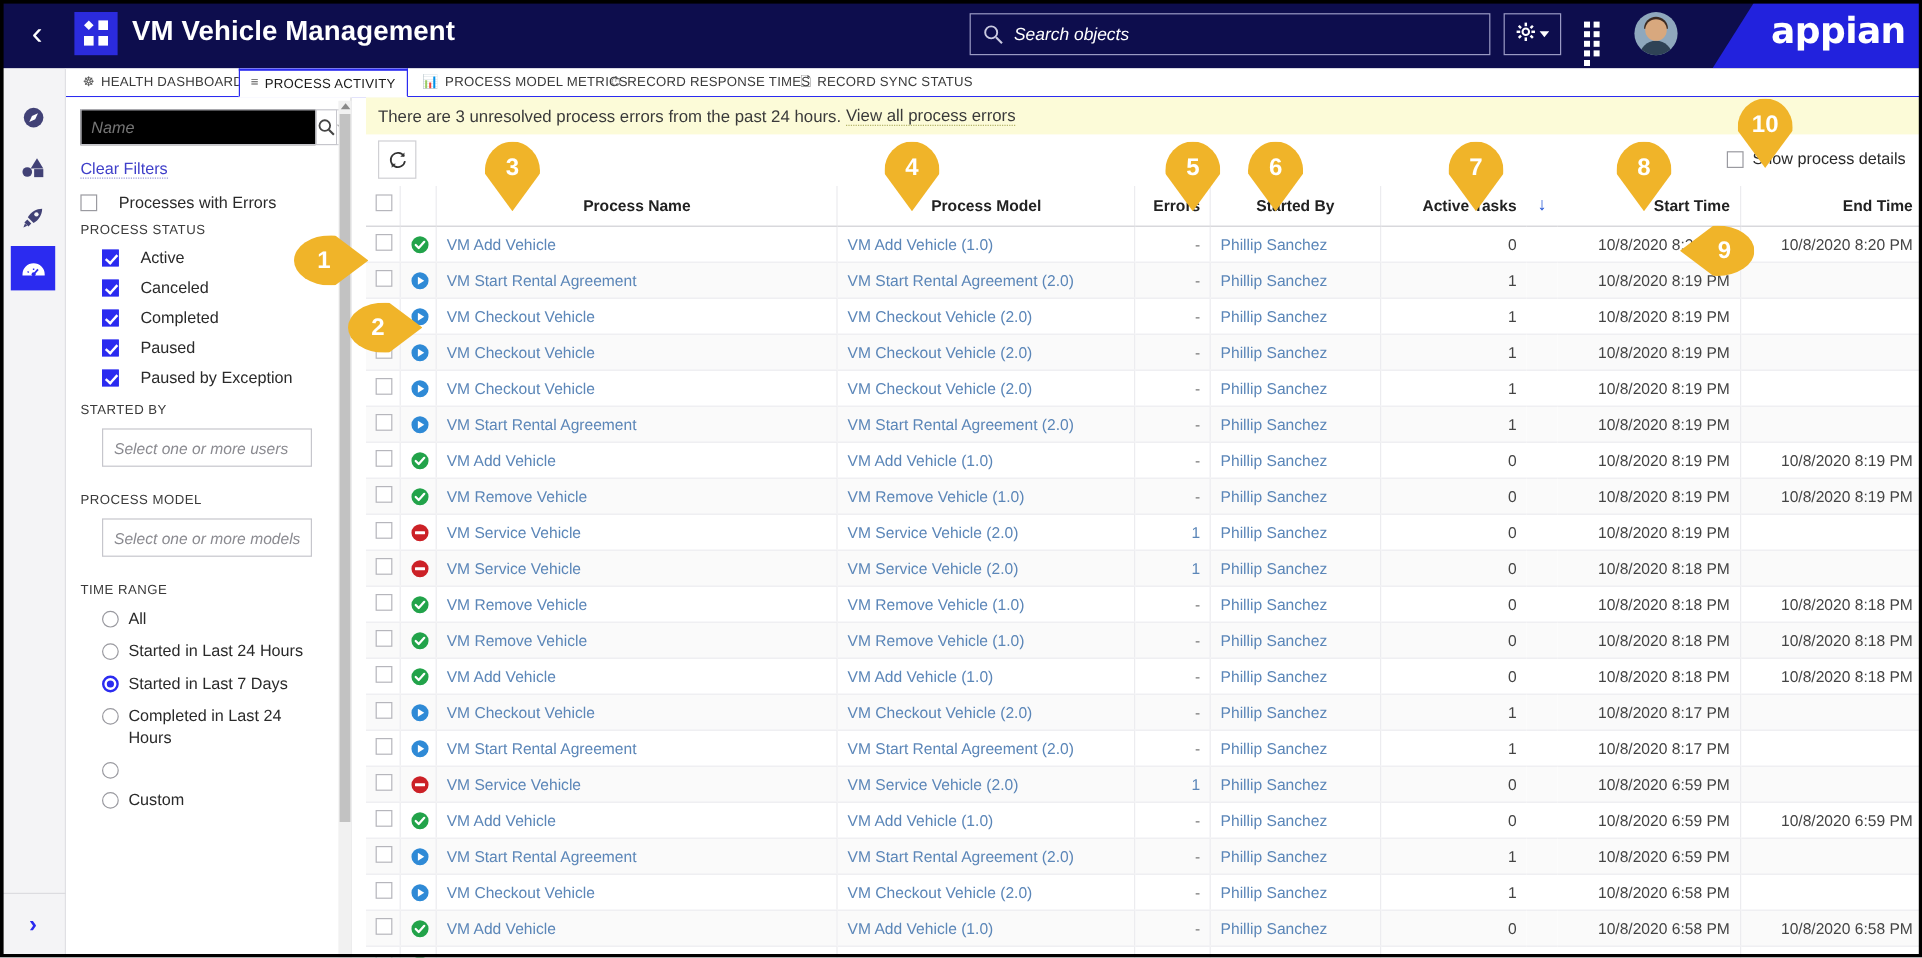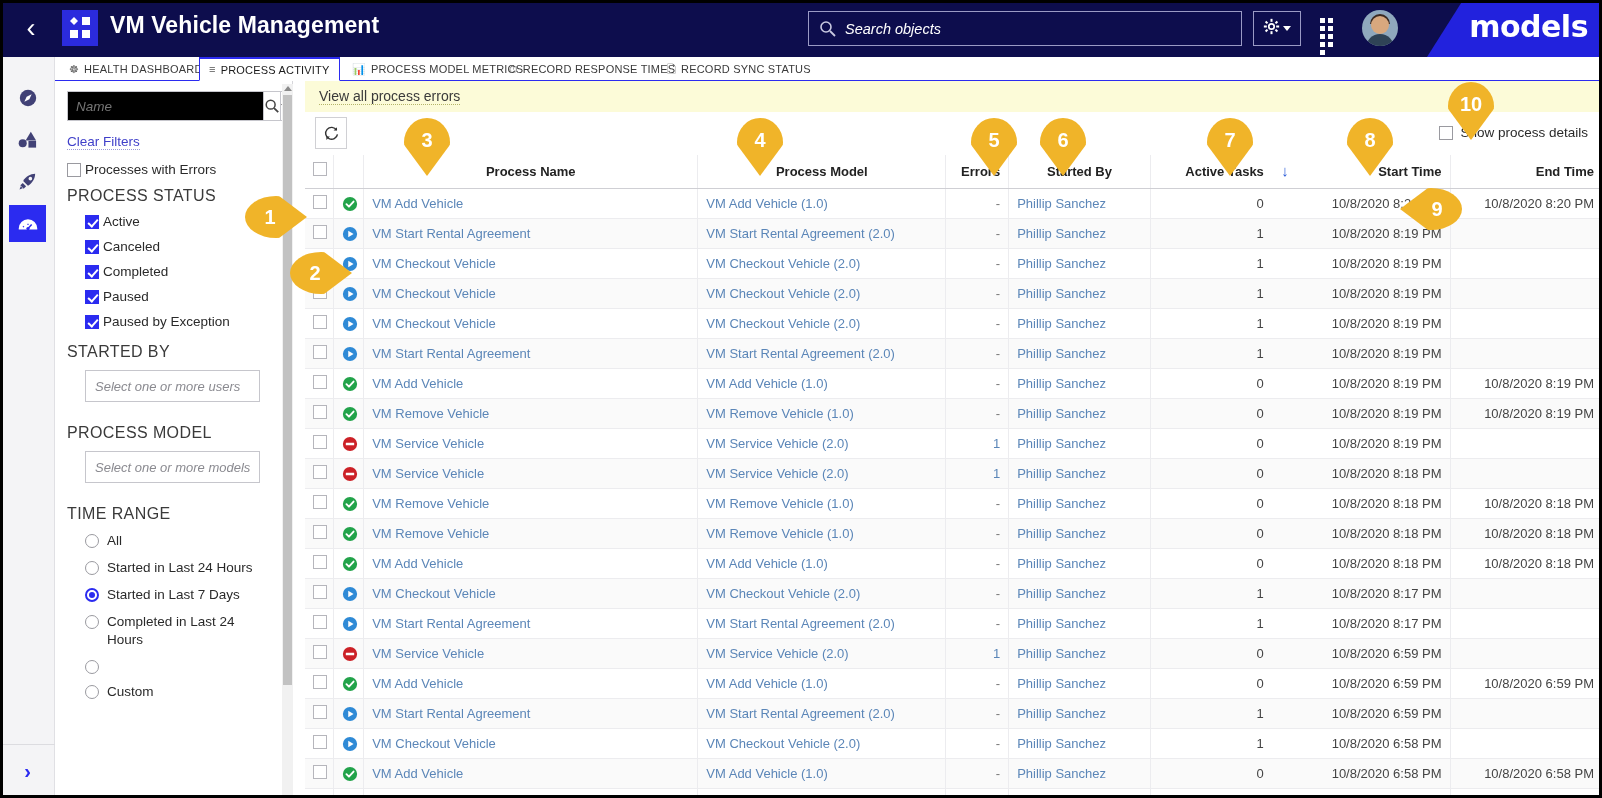--- a/index.html
+++ b/index.html
@@ -134,35 +134,35 @@
     display: flex; align-items: center; justify-content: center; background: #fff;
   }
   .namerow .dcaret {
     width: 0; height: 0; border-left: 4px solid transparent;
     border-right: 4px solid transparent; border-top: 5px solid #555;
   }
   .clearfilters {
     color: #3f3fc9; font-size: 13.5px; border-bottom: 1px dotted #9a9ad8;
     display: inline-block; margin-bottom: 12px; cursor: pointer;
   }
-  .chkrow { display: flex; align-items: center; gap: 4px; margin-bottom: 10px; }
+  .chkrow { display: flex; align-items: center; gap: 18px; margin-bottom: 10px; }
   .chkbox {
     width: 14px; height: 14px; border: 1px solid #9a9aa0; background: #fff;
     flex: none;
   }
   .chkbox.on {
     background: #2b2bf0; border-color: #2b2bf0; position: relative;
   }
   .chkbox.on::after {
     content: ""; position: absolute; left: 4px; top: 1px; width: 4px; height: 8px;
     border: solid #fff; border-width: 0 2px 2px 0; transform: rotate(42deg);
   }
   .chklabel { font-size: 13.5px; color: #2a2a2a; }
   .grouplabel {
-    font-size: 16px; color: #3a3a3a; letter-spacing: .4px;
+    font-size: 11px; color: #3a3a3a; letter-spacing: .4px;
     margin: 2px 0 9px 0; text-transform: uppercase;
   }
   .statuslist { margin-left: 18px; }
   .pickbox {
     margin-left: 18px; width: 175px; height: 32px; border: 1px solid #c6c6cc;
     display: flex; align-items: center; padding: 0 9px; background: #fff;
     font-size: 13px; font-style: italic; color: #8a8a90;
     overflow: hidden; white-space: nowrap;
   }
   .radlist { margin-left: 18px; }
@@ -340,21 +340,21 @@
         <i></i>
     </div>
 
     <div class="avatar">
       <div class="body"></div>
         <div class="hair"></div>
         <div class="face"></div>
     </div>
 
     <div class="logo-panel"></div>
-    <div class="logo-text">models</div>
+    <div class="logo-text">appian</div>
   </div>
 
   <div class="rail">
     <div class="rail-item" style="top:22px">
       <svg width="20" height="20" viewBox="0 0 22 22">
         <circle cx="11" cy="11" r="9" fill="#414176"></circle>
         <path d="M15 7 L9.5 9.5 L7 15 L12.5 12.5 Z" fill="#fff"></path>
       </svg>
     </div>
     <div class="rail-item" style="top:64px">
@@ -487,20 +487,21 @@
     </div>
   </div>
 
   <div class="sb-scroll">
     <div class="sb-arrow"></div>
     <div class="sb-thumb"></div>
   </div>
 
   <div class="main">
     <div class="banner">
+      <span>There are 3 unresolved process errors from the past 24 hours.</span>
       <a>View all process errors</a>
     </div>
 
     <div class="toolbar">
       <div class="refreshbtn">
         <svg width="17" height="17" viewBox="0 0 20 20">
           <path d="M16 6 A7 7 0 1 0 17 11" fill="none" stroke="#333" stroke-width="1.7"></path>
           <path d="M16.5 2.5 L16.5 6.6 L12.4 6.6 Z" fill="#333"></path>
           <path d="M4 17.5 L4 13.4 L8.1 13.4 Z" fill="#333"></path>
         </svg>

